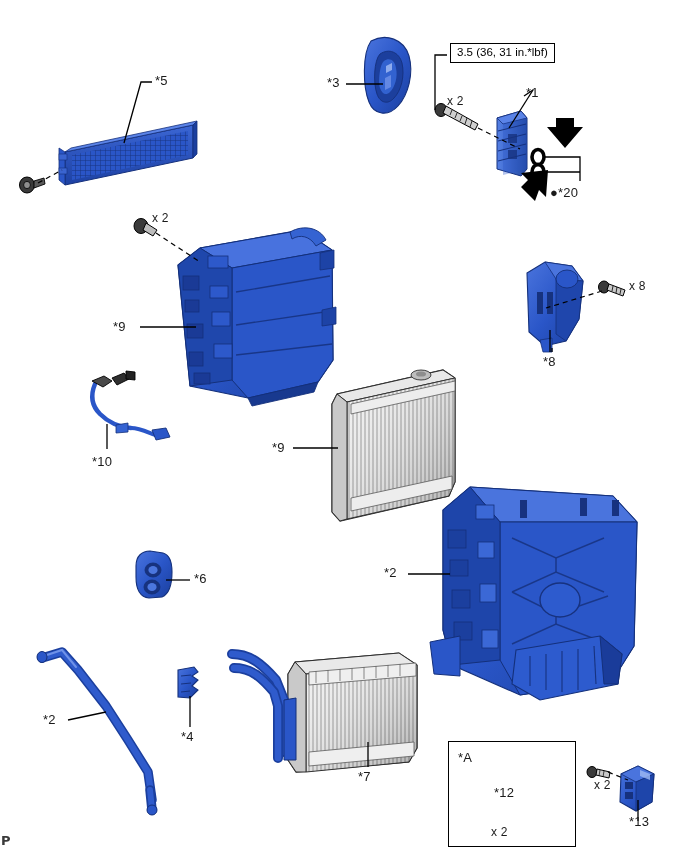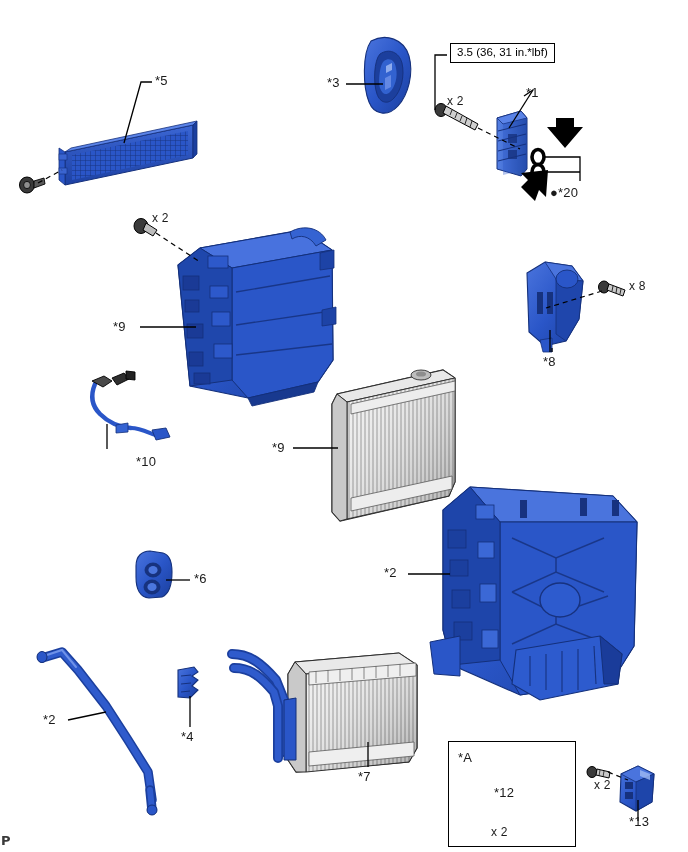--- a/index.html
+++ b/index.html
@@ -391,21 +391,21 @@
   <div class="lbl" style="left:327px;top:76px;">*3</div>
   <div class="lbl" style="left:526px;top:86px;">*1</div>
 
   <div class="lbl" style="left:550px;top:186px;">
     <span class="dot">●</span><span>*20</span>
   </div>
 
   <div class="lbl" style="left:113px;top:320px;">*9</div>
   <div class="lbl" style="left:543px;top:355px;">*8</div>
   <div class="lbl" style="left:272px;top:441px;">*9</div>
-  <div class="lbl" style="left:92px;top:455px;margin-left:44px;">*10</div>
+  <div class="lbl" style="left:92px;top:455px;">*10</div>
   <div class="lbl" style="left:194px;top:572px;">*6</div>
   <div class="lbl" style="left:384px;top:566px;">*2</div>
   <div class="lbl" style="left:43px;top:713px;">*2</div>
   <div class="lbl" style="left:181px;top:730px;">*4</div>
   <div class="lbl" style="left:358px;top:770px;">*7</div>
   <div class="lbl" style="left:458px;top:751px;">*A</div>
   <div class="lbl" style="left:462px;top:786px;margin-left:32px;">*12</div>
   <div class="lbl" style="left:629px;top:815px;">*13</div>
 
   <div class="lbl sm" style="left:447px;top:95px;">x 2</div>

